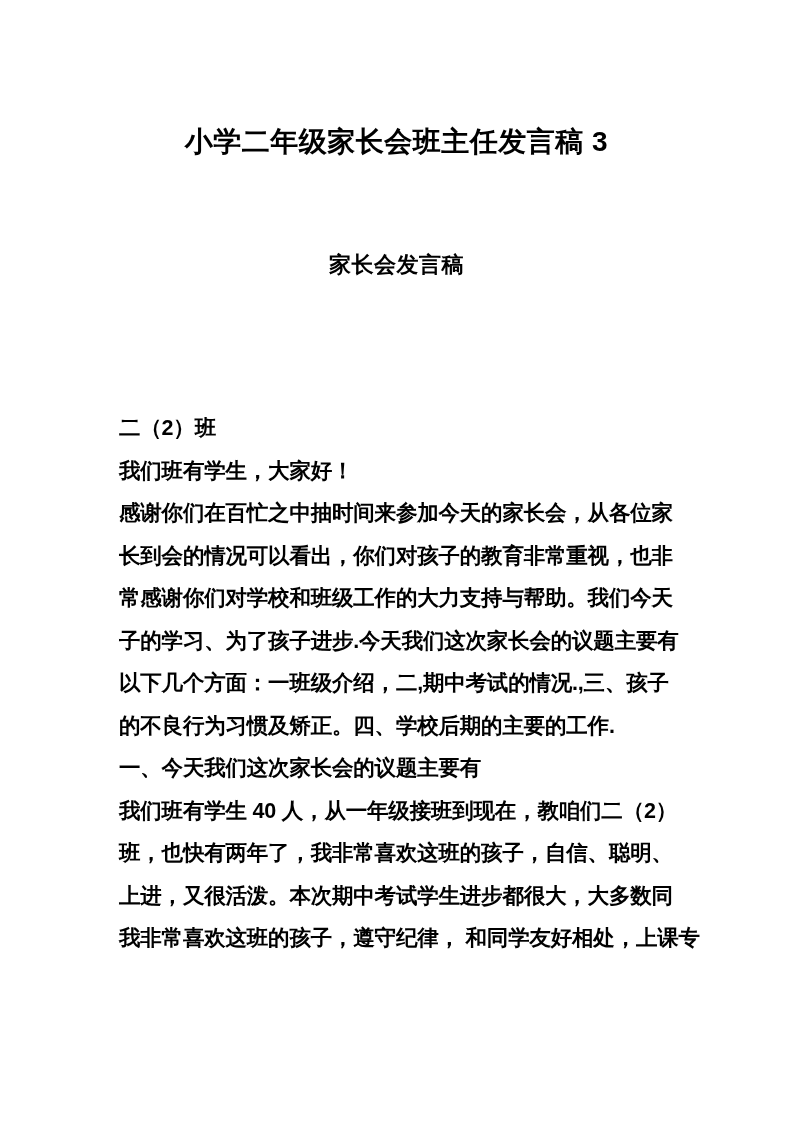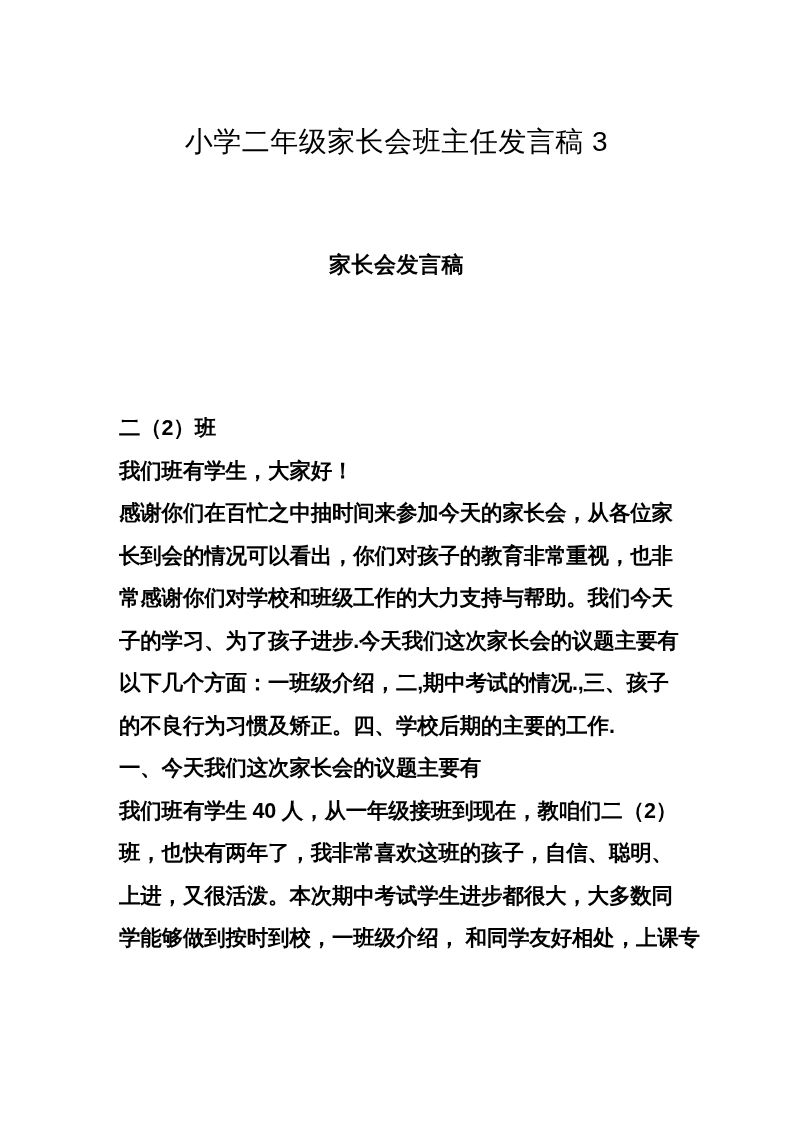--- a/index.html
+++ b/index.html
@@ -17,21 +17,21 @@
     overflow: hidden;
   }
   .doc-title {
     position: absolute;
     top: 122px;
     left: 0;
     width: 100%;
     text-align: center;
     font-size: 28px;
     line-height: 40px;
-    font-weight: normal;
+    font-weight: bold;
     letter-spacing: 0.5px;
     white-space: pre;
   }
   .doc-subtitle {
     position: absolute;
     top: 245px;
     left: 0;
     width: 100%;
     text-align: center;
     font-size: 22px;
@@ -69,15 +69,15 @@
     <div class="body-line">感谢你们在百忙之中抽时间来参加今天的家长会，从各位家</div>
     <div class="body-line">长到会的情况可以看出，你们对孩子的教育非常重视，也非</div>
     <div class="body-line">常感谢你们对学校和班级工作的大力支持与帮助。我们今天</div>
     <div class="body-line">子的学习、为了孩子进步.今天我们这次家长会的议题主要有</div>
     <div class="body-line">以下几个方面：一班级介绍，二,期中考试的情况.,三、孩子</div>
     <div class="body-line">的不良行为习惯及矫正。四、学校后期的主要的工作.</div>
     <div class="body-line">一、今天我们这次家长会的议题主要有</div>
     <div class="body-line">我们班有学生 40 人，从一年级接班到现在，教咱们二（2）</div>
     <div class="body-line">班，也快有两年了，我非常喜欢这班的孩子，自信、聪明、</div>
     <div class="body-line">上进，又很活泼。本次期中考试学生进步都很大，大多数同</div>
-    <div class="body-line">学能够做到按时到校，一班级介绍， 和同学友好相处，上课专</div>
+    <div class="body-line">我非常喜欢这班的孩子，遵守纪律， 和同学友好相处，上课专</div>
   </div>
 </div>
 
 </body></html>

